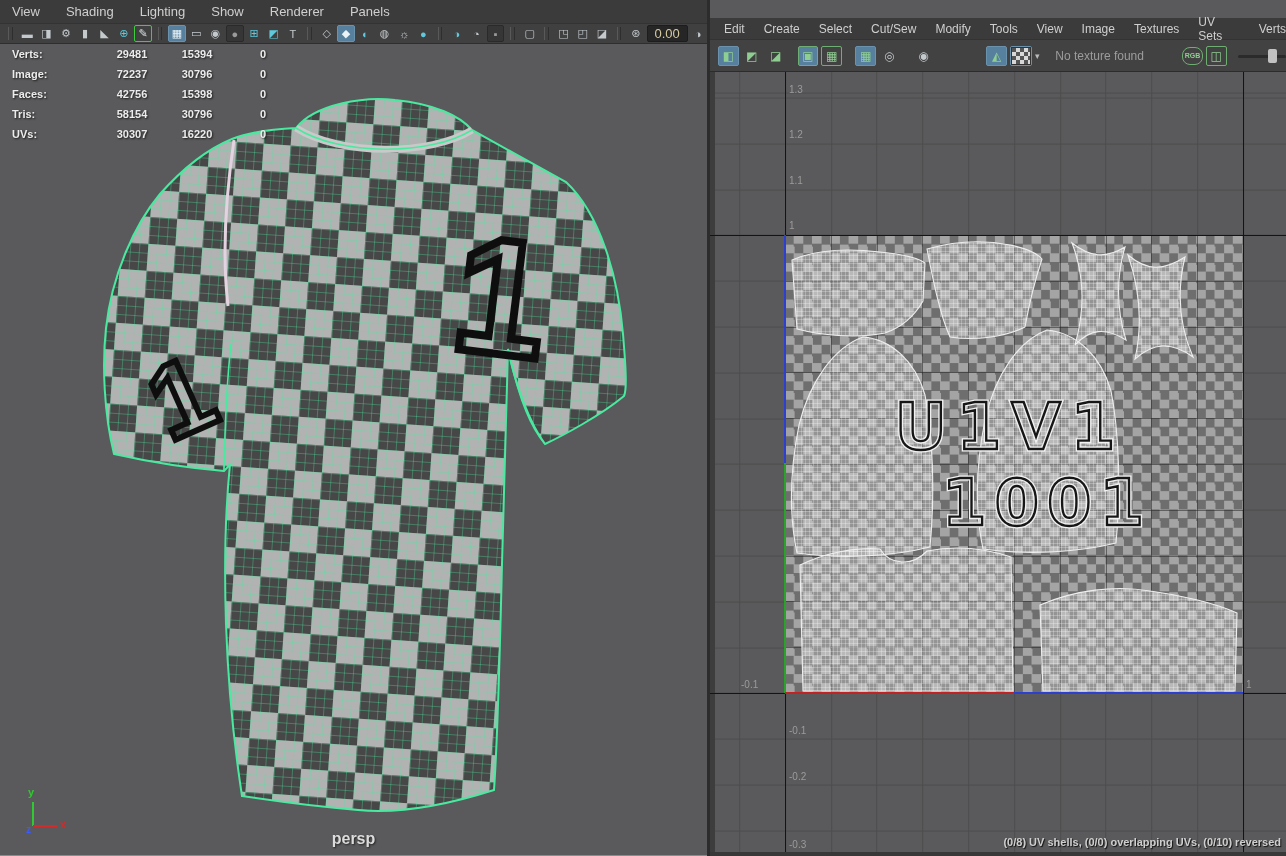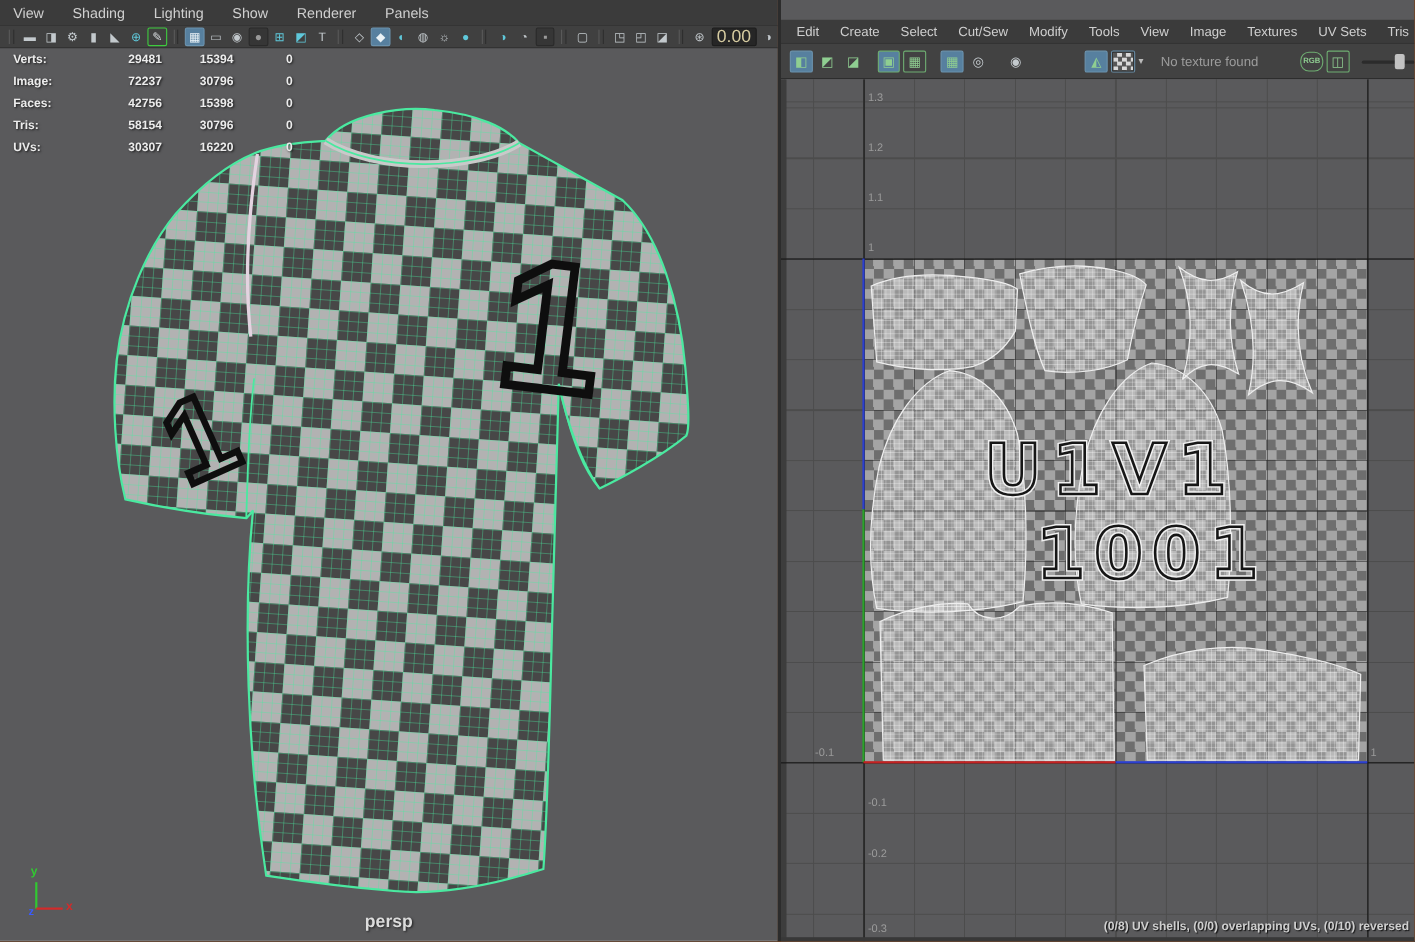--- a/index.html
+++ b/index.html
@@ -15,21 +15,21 @@
   .vp-toolbar{position:absolute;left:0;top:24px;width:100%;height:20px;background:#404040;
       display:flex;align-items:center;gap:2px;padding-left:4px;box-sizing:border-box;border-bottom:1px solid #2e2e2e;}
   .ticon{width:20px;height:17px;display:flex;align-items:center;justify-content:center;
       font-size:11px;color:#c3c9cd;border:1px solid transparent;border-radius:2px;box-sizing:border-box;}
   .ticon.cy{color:#5fc8da;}
   .ticon.on{background:#57809f;border-color:#6b92ad;color:#eaf2f6;}
   .ticon.pressed{background:#363636;border-color:#2a2a2a;color:#9a9a9a;}
   .ticon.pen{border-color:#3ecb3e;color:#d9dde0;}
   .tsep{width:3px;height:13px;border-left:1px solid #595959;border-right:1px solid #2e2e2e;margin:0 4px;}
   .tfield{width:46px;height:15px;background:#262626;border:1px solid #1d1d1d;border-radius:2px;
-      color:#d6cba0;font-size:16px;display:flex;align-items:center;justify-content:center;}
+      color:#d6cba0;font-size:13px;display:flex;align-items:center;justify-content:center;}
   .vp-canvas{position:absolute;left:0;top:44px;width:707px;height:812px;background:#5a5a5c;overflow:hidden;}
   .vp-canvas svg{position:absolute;left:0;top:0;}
   .hud{position:absolute;left:12px;top:0;font-size:11px;font-weight:bold;color:#ececec;
       text-shadow:1px 1px 2px rgba(0,0,0,.7);}
   .hud .row{display:grid;grid-template-columns:88px 64px 66px 66px;height:20px;align-items:center;}
   .hud .num{text-align:center;}
   .persp{position:absolute;left:0;right:0;bottom:8px;text-align:center;font-size:16px;font-weight:bold;
       color:#dcdcdc;text-shadow:1px 1px 2px rgba(0,0,0,.6);}
   .vp-border{position:absolute;left:0;right:0;bottom:0;height:1px;background:#8b8b8b;}
   .gizmo{position:absolute;left:18px;bottom:18px;width:50px;height:44px;font-size:11px;font-weight:bold;}
@@ -245,21 +245,21 @@
       <span>Edit</span>
       <span>Create</span>
       <span>Select</span>
       <span>Cut/Sew</span>
       <span>Modify</span>
       <span>Tools</span>
       <span>View</span>
       <span>Image</span>
       <span>Textures</span>
       <span>UV Sets</span>
-      <span>Tris</span>
+      <span>Verts</span>
     </div>
 
     <div class="uv-toolbar">
       <span class="uicon on">◧</span>
       <span class="uicon">◩</span>
       <span class="uicon">◪</span>
       <span style="width:6px"></span>
       <span class="uicon on box">▣</span>
       <span class="uicon box">▦</span>
       <span style="width:8px"></span>

